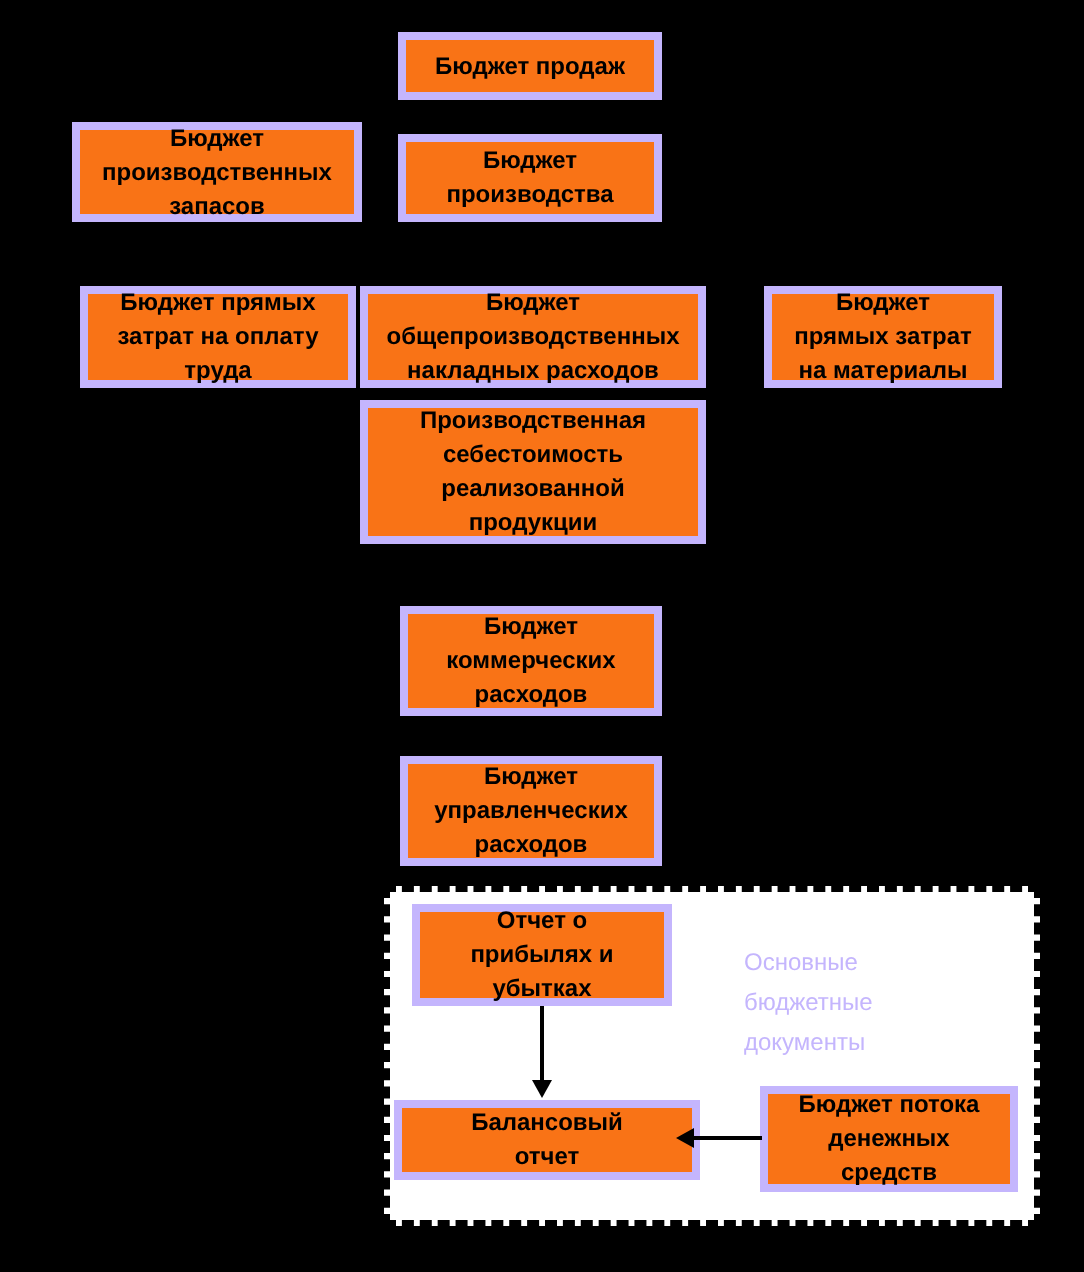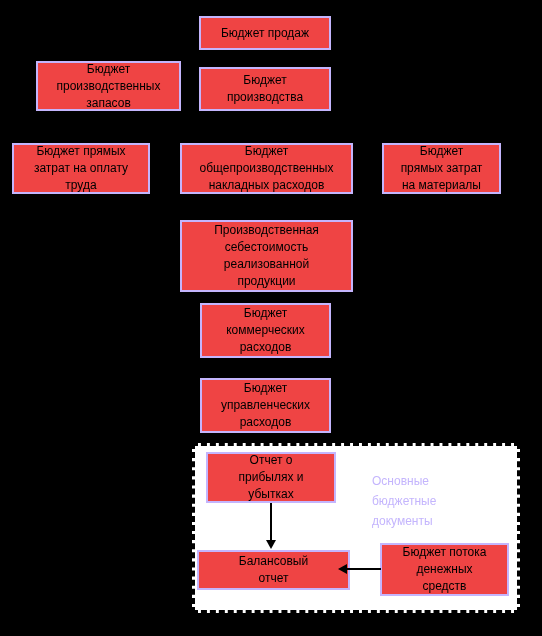--- a/index.html
+++ b/index.html
@@ -10,33 +10,34 @@
   #canvas {
     position: relative;
     width: 542px;
     height: 636px;
     background: #000000;
     overflow: hidden;
     font-family: "Liberation Sans", sans-serif;
   }
   .node {
     position: absolute;
-    background: #ef4444;
+    background: #f97316;
     color: #000000;
-    border: 2px solid #c4b5fd;
+    border: 4px solid #c4b5fd;
     box-sizing: border-box;
     display: flex;
     align-items: center;
     justify-content: center;
     text-align: center;
     font-size: 12px;
     line-height: 17px;
     letter-spacing: 0px;
     white-space: pre-line;
     padding: 0 2px;
+    font-weight: bold;
   }
   .group-box {
     position: absolute;
     background: #ffffff;
     border: 3px dashed #000000;
     box-sizing: border-box;
   }
   .group-label {
     position: absolute;
     color: #c4b5fd;
@@ -79,33 +80,33 @@
 
   <div class="node" style="left:199px; top:16px; width:132px; height:34px;">Бюджет продаж</div>
 
   <div class="node" style="left:36px; top:61px; width:145px; height:50px;">Бюджет
 производственных
 запасов</div>
 
   <div class="node" style="left:199px; top:67px; width:132px; height:44px;">Бюджет
 производства</div>
 
-  <div class="node" style="left:12px; top:143px; width:138px; height:51px;">Бюджет прямых
+  <div class="node" style="left:40px; top:143px; width:138px; height:51px;">Бюджет прямых
 затрат на оплату
 труда</div>
 
   <div class="node" style="left:180px; top:143px; width:173px; height:51px;">Бюджет
 общепроизводственных
 накладных расходов</div>
 
   <div class="node" style="left:382px; top:143px; width:119px; height:51px;">Бюджет
 прямых затрат
 на материалы</div>
 
-  <div class="node" style="left:180px; top:220px; width:173px; height:72px;">Производственная
+  <div class="node" style="left:180px; top:200px; width:173px; height:72px;">Производственная
 себестоимость
 реализованной
 продукции</div>
 
   <div class="node" style="left:200px; top:303px; width:131px; height:55px;">Бюджет
 коммерческих
 расходов</div>
 
   <div class="node" style="left:200px; top:378px; width:131px; height:55px;">Бюджет
 управленческих

